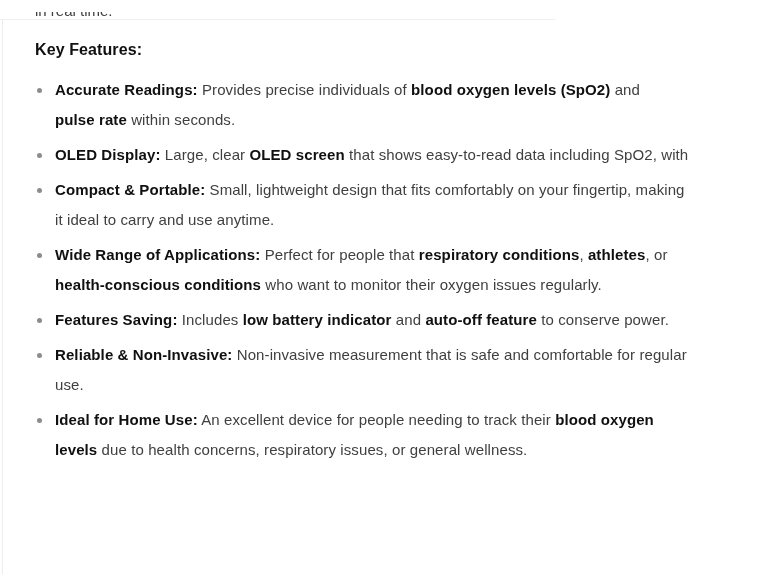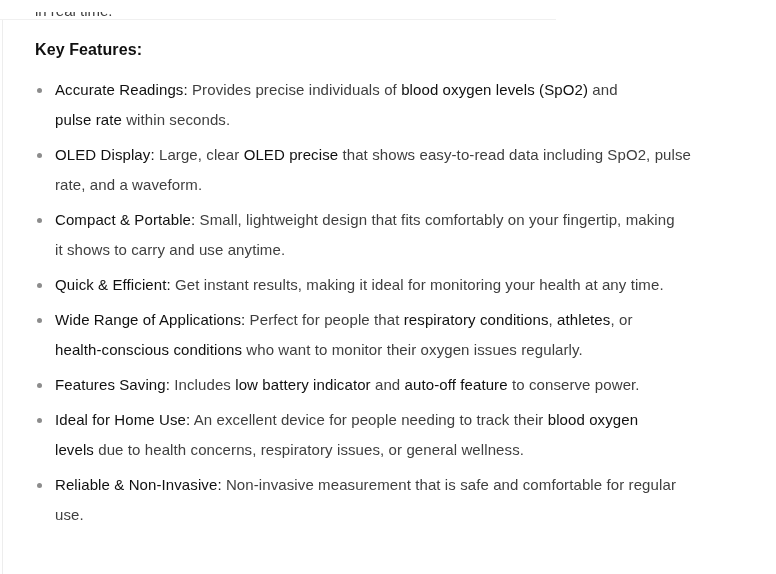--- a/index.html
+++ b/index.html
@@ -57,35 +57,34 @@
     letter-spacing: 0.1px;
   }
   ul.features li .dot {
     position: absolute;
     left: 2px; top: 13px;
     width: 5px; height: 5px;
     border-radius: 50%;
     background: var(--bullet, #8c8c8c);
   }
   ul.features li strong {
-    font-weight: 400;
+    font-weight: 700;
     color: var(--bold, #101010);
   }
 </style>
 </head>
 <body>
 
 <div class="page">
   <div class="left-border"></div>
   <p class="clipped">in real time.</p>
   <div class="rule"></div>
   <h2 class="heading">Key Features:</h2>
   <ul class="features">
       <li><span class="dot"></span><strong>Accurate Readings:</strong><span> Provides precise individuals of </span><strong>blood oxygen levels (SpO2)</strong><span> and</span><br><strong>pulse rate</strong><span> within seconds.</span></li>
-      <li><span class="dot"></span><strong>OLED Display:</strong><span> Large, clear </span><strong>OLED precise</strong><span> that shows easy-to-read data including SpO2, pulse</span><br><span>rate, and a waveform.</span></li>
-      <li><span class="dot"></span><strong>Compact &amp; Portable:</strong><span> Small, lightweight design that fits comfortably on your fingertip, making</span><br><span>it shows to carry and use anytime.</span></li>
-      <li><span class="dot"></span><strong>Quick &amp; Efficient:</strong><span> Get instant results, making it ideal for monitoring your health at any time.</span></li>
+      <li><span class="dot"></span><strong>OLED Display:</strong><span> Large, clear </span><strong>OLED screen</strong><span> that shows easy-to-read data including SpO2, with</span><br></li>
+      <li><span class="dot"></span><strong>Compact &amp; Portable:</strong><span> Small, lightweight design that fits comfortably on your fingertip, making</span><br><span>it ideal to carry and use anytime.</span></li>
       <li><span class="dot"></span><strong>Wide Range of Applications:</strong><span> Perfect for people that </span><strong>respiratory conditions</strong><span>, </span><strong>athletes</strong><span>, or</span><br><strong>health-conscious conditions</strong><span> who want to monitor their oxygen issues regularly.</span></li>
       <li><span class="dot"></span><strong>Features Saving:</strong><span> Includes </span><strong>low battery indicator</strong><span> and </span><strong>auto-off feature</strong><span> to conserve power.</span></li>
+      <li><span class="dot"></span><strong>Reliable &amp; Non-Invasive:</strong><span> Non-invasive measurement that is safe and comfortable for regular</span><br><span>use.</span></li>
       <li><span class="dot"></span><strong>Ideal for Home Use:</strong><span> An excellent device for people needing to track their </span><strong>blood oxygen</strong><br><strong>levels</strong><span> due to health concerns, respiratory issues, or general wellness.</span></li>
-      <li><span class="dot"></span><strong>Reliable &amp; Non-Invasive:</strong><span> Non-invasive measurement that is safe and comfortable for regular</span><br><span>use.</span></li>
     </ul>
 </div>
 
 </body></html>

